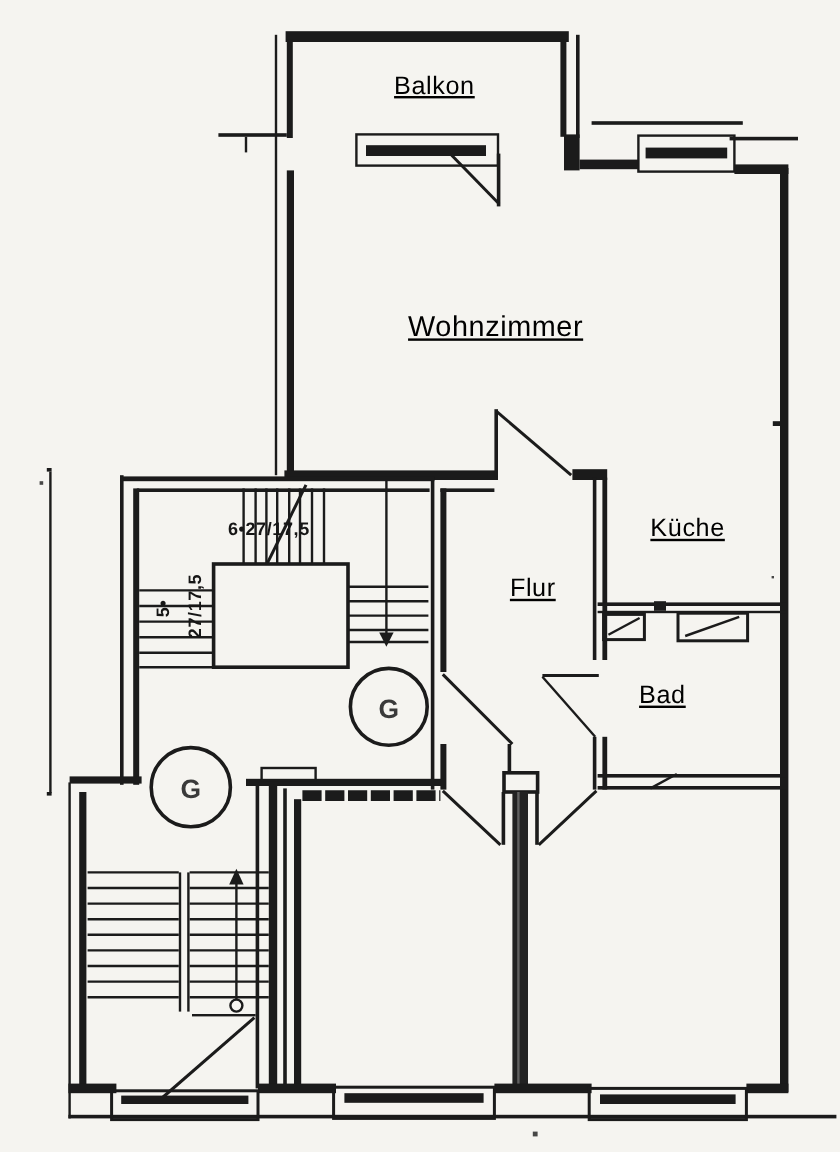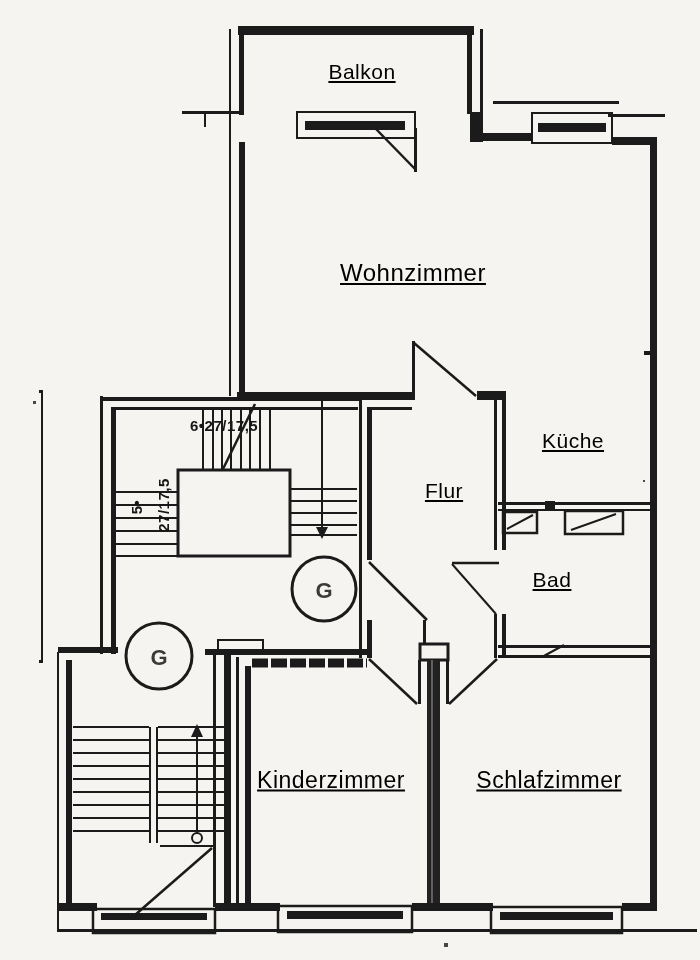--- a/index.html
+++ b/index.html
@@ -256,19 +256,17 @@
       <rect x="643" y="480" width="2" height="2"></rect>
     </g>
   </g>
 </svg>
 
   <div class="room-label" style="left:362px;top:72px;font-size:21px;">Balkon</div>
   <div class="room-label" style="left:413px;top:237px;font-size:24px;margin-top:36px;">Wohnzimmer</div>
   <div class="room-label" style="left:573px;top:441px;font-size:21px;">Küche</div>
   <div class="room-label" style="left:444px;top:491px;font-size:21px;">Flur</div>
   <div class="room-label" style="left:552px;top:580px;font-size:21px;">Bad</div>
-  <div class="room-label" style="left:331px;top:780px;font-size:23px;">Kinderzimmer</div>
-  <div class="room-label" style="left:549px;top:780px;font-size:23px;">Schlafzimmer</div>
-
-  <div class="dim-label" style="left:190px;top:417px;">6•27/17,5</div>
+
+  <div class="dim-label" style="left:190px;top:433px;">6•27/17,5</div>
   <div class="dim-label rot" style="left:163px;top:505px;">27/17,5</div>
   <div class="dim-label rot" style="left:136px;top:507px;">5•</div>
 </div>
 
 </body></html>

